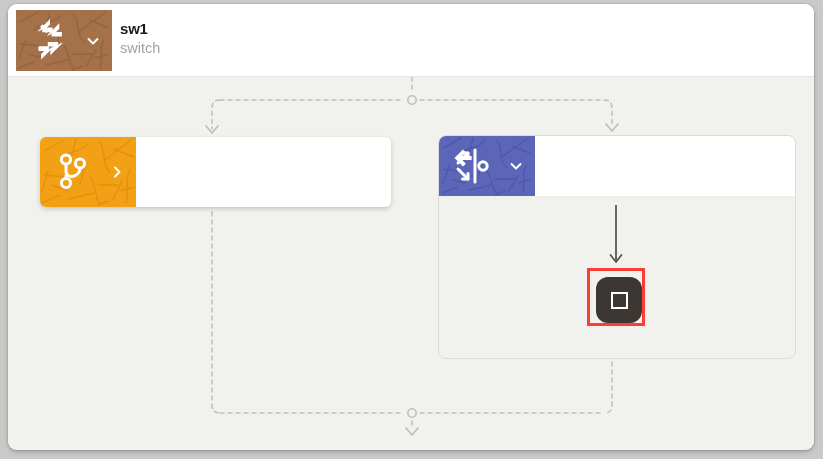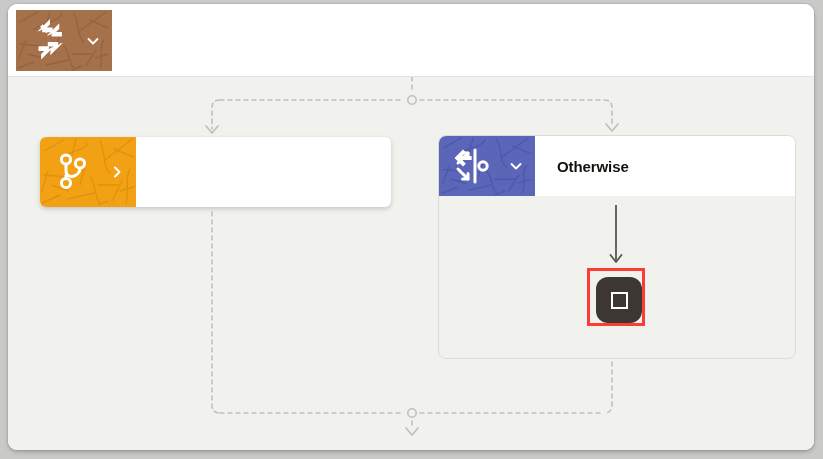--- a/index.html
+++ b/index.html
@@ -238,20 +238,24 @@
             <path d="M18.8 17.8 L31.3 5.3 l0 5.4 -3.2 3.2 5.8 0 0 4.6 -10.4 0 0 -3.3 -1.9 1.9 z"></path>
             <path d="M25.6 29 L13.1 41.5 l0 -5.4 3.2 -3.2 -5.8 0 0 -4.6 10.4 0 0 3.3 1.9 -1.9 z"></path>
             <path d="M34.9 24.7 L22.4 37.2 l0 -5.4 3.2 -3.2 -5.8 0 0 -4.6 10.4 0 0 3.3 1.9 -1.9 z"></path>
           </g>
         </svg>
         <svg class="tile-chev" width="16" height="16" viewBox="0 0 16 16">
           <path d="M3.5 6 L8 10.5 L12.5 6" fill="none" stroke="#ffffff" stroke-width="1.9" stroke-linecap="round" stroke-linejoin="round"></path>
         </svg>
       </div>
 
+      <div class="hdr-texts">
+        <div class="hdr-title">sw1</div>
+        <div class="hdr-sub">switch</div>
+      </div>
     </div>
 
     <div class="canvas">
 
       <svg class="edges" viewBox="0 0 806 373">
         <g fill="none" stroke="#c3bfbb" stroke-width="1.6" stroke-dasharray="4 4" stroke-linecap="round">
 
           <path d="M404 0 L404 15"></path>
 
           <path d="M212 23 L396 23"></path>
@@ -356,21 +360,20 @@
                 <path d="M7 25 L17 35"></path>
                   <path d="M11.5 35 L17 35 L17 29.5"></path>
                 <path d="M24 6 L24 38"></path>
               </g>
               <circle cx="32" cy="22" r="4.2" fill="none" stroke="#ffffff" stroke-width="3"></circle>
             </svg>
             <svg class="tile-chev" width="16" height="16" viewBox="0 0 16 16">
               <path d="M3.5 6 L8 10.5 L12.5 6" fill="none" stroke="#ffffff" stroke-width="1.9" stroke-linecap="round" stroke-linejoin="round"></path>
             </svg>
           </div>
-          <div class="node-label">Otherwise</div>
         </div>
 
         <div class="other-body">
 
           <svg width="356" height="161" viewBox="0 0 356 161" style="position:absolute;left:0;top:0;">
             <path d="M177 8 L177 64" fill="none" stroke="#5a5550" stroke-width="1.8"></path>
             <path d="M171.5 58 L177 65 L182.5 58" fill="none" stroke="#5a5550" stroke-width="1.8" stroke-linecap="round" stroke-linejoin="round"></path>
           </svg>
 
           <div class="stop-wrap">

